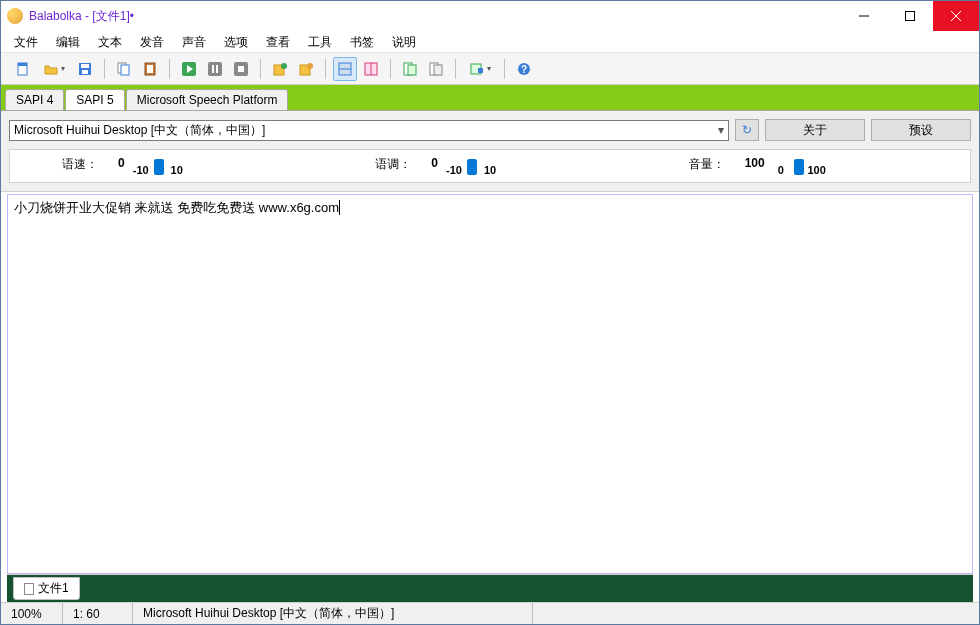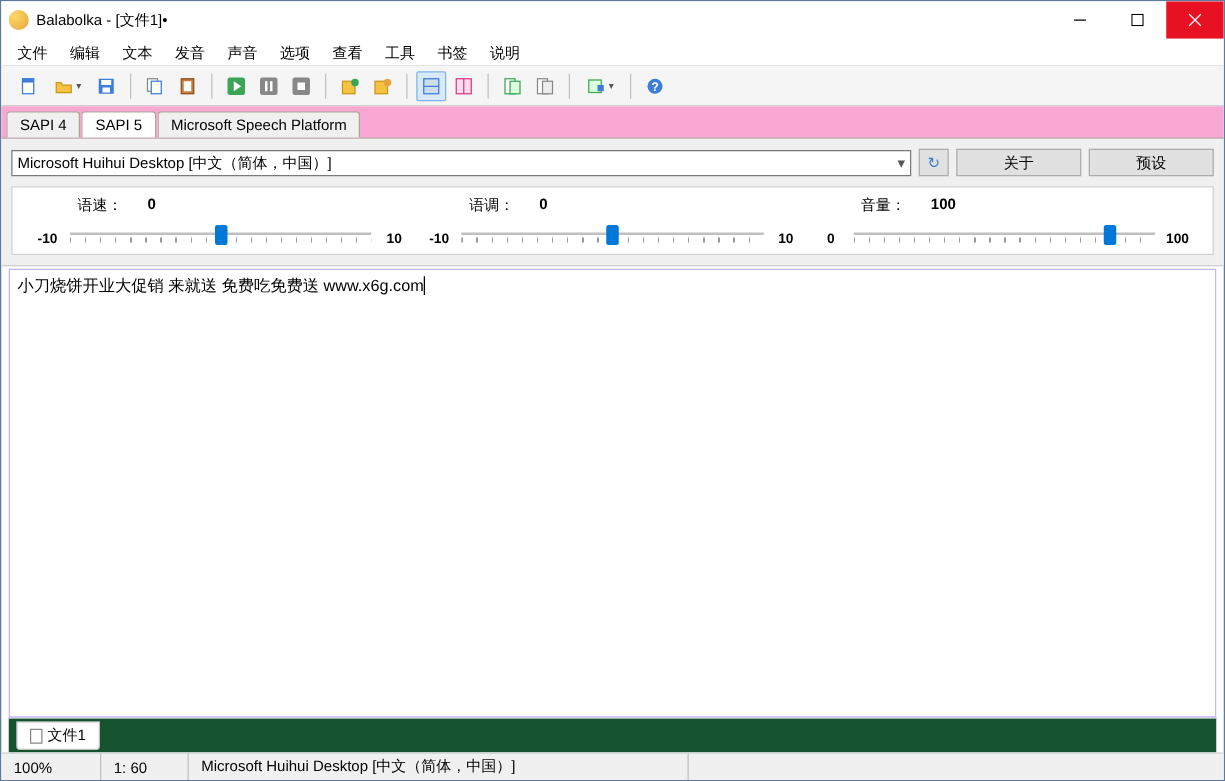--- a/index.html
+++ b/index.html
@@ -1,41 +1,41 @@
 <!DOCTYPE html>
 <html><head>
 <meta charset="utf-8">
 <style>
 * { margin: 0; padding: 0; box-sizing: border-box; }
 body { font-family: "Microsoft YaHei", "Segoe UI", Tahoma, sans-serif; font-size: 12px; background: #fff; width: 980px; height: 625px; overflow: hidden; display: flex; flex-direction: column; border: 1px solid #5a7aa0; }
 .titlebar { height: 30px; background: #fff; display: flex; align-items: center; }
 .titlebar-icon { width: 16px; height: 16px; margin: 0 6px; background: radial-gradient(circle at 30% 30%, #ffd966, #e6a23c); border-radius: 50%; position: relative; }
-.titlebar-title { flex: 1; font-size: 12px; color: #000000; }
+.titlebar-title { flex: 1; font-size: 12px; color: #6d28d9; }
 .win-btn { width: 46px; height: 30px; display: flex; align-items: center; justify-content: center; cursor: pointer; }
 .win-close { background: #e81123; color: #fff; }
 .win-btn svg { stroke: #000; stroke-width: 1; fill: none; }
 .win-close svg { stroke: #fff; }
 .menubar { height: 22px; background: #fff; display: flex; padding: 0 4px; border-bottom: 1px solid #e3e3e3; }
 .menu-item { padding: 3px 9px; cursor: pointer; }
 .toolbar { height: 32px; background: #f5f5f5; border-bottom: 1px solid #d0d0d0; display: flex; align-items: center; padding: 0 10px; gap: 2px; }
 .tb-btn { width: 24px; height: 24px; display: flex; align-items: center; justify-content: center; cursor: pointer; border: 1px solid transparent; border-radius: 2px; }
 .tb-btn-drop { width: 34px; position: relative; }
 .tb-btn-drop::after { content: "▾"; font-size: 8px; color: #555; margin-left: 2px; }
 .tb-sep { width: 1px; height: 20px; background: #c0c0c0; margin: 0 5px; }
-.tabs { display: flex; background: #f9a8d4; border-bottom: 1px solid #aca899; padding: 4px 4px 0 4px; gap: 0; }
+.tabs { display: flex; background: #84cc16; border-bottom: 1px solid #aca899; padding: 4px 4px 0 4px; gap: 0; }
 .tab { padding: 3px 10px; border: 1px solid #aca899; border-bottom: none; background: #f0f0f0; cursor: pointer; border-radius: 3px 3px 0 0; margin-right: 1px; position: relative; }
 .tab.active { background: #fff; top: 0; }
 .voice-panel { background: #f0f0f0; padding: 8px; border-bottom: 1px solid #d0d0d0; }
 .voice-row { display: flex; align-items: center; gap: 6px; margin-bottom: 8px; }
 .voice-select { flex: 1; height: 21px; border: 1px solid #7a7a7a; background: #fff; padding: 0 4px; font-size: 12px; display: flex; align-items: center; justify-content: space-between; cursor: pointer; }
 .voice-select::after { content: "▾"; color: #555; }
 .vp-btn { padding: 2px 6px; border: 1px solid #adadad; background: #e1e1e1; cursor: pointer; height: 22px; display: flex; align-items: center; }
 .vp-wide { width: 100px; justify-content: center; }
 .sliders { display: flex; gap: 12px; padding: 6px 16px; background: #fff; border: 1px solid #d0d0d0; }
-.slider-group { flex: 1; display: flex; flex-direction: column; gap: 4px; }
+.slider-group { flex: 1; display: flex; gap: 4px; }
 .slider-label { display: flex; gap: 20px; font-size: 12px; padding-left: 36px; }
 .slider-label b { font-weight: bold; }
 .slider-row { display: flex; align-items: flex-end; gap: 6px; font-weight: bold; }
 .slider-min, .slider-max { width: 24px; text-align: center; font-size: 11px; }
 .slider-track { flex: 1; height: 20px; position: relative; cursor: pointer; }
 .slider-rail { position: absolute; top: 9px; left: 0; right: 0; height: 2px; background: #c0c0c0; }
 .slider-ticks { position: absolute; top: 13px; left: 0; right: 0; height: 4px; background-image: repeating-linear-gradient(to right, #999 0, #999 1px, transparent 1px, transparent 5%); }
 .slider-thumb { position: absolute; top: 3px; width: 10px; height: 16px; background: #0078d7; border-radius: 2px; transform: translateX(-50%); }
 .editor { flex: 1; border: 1px solid #c4b5fd; margin: 2px 6px 0 6px; background: #fff; padding: 4px 6px; font-size: 13px; overflow: auto; position: relative; }
 .editor-text { white-space: pre-wrap; }
@@ -262,16 +262,16 @@
 </div>
 
 <div class="doc-tabs">
   <div class="doc-tab">
     <span class="doc-icon"></span>
     <span>文件1</span>
   </div>
 </div>
 
 <div class="statusbar">
-  <div class="status-cell" style="width:80px">100%</div>
+  <div class="status-cell" style="width:62px">100%</div>
   <div class="status-cell" style="width:70px">1:  60</div>
   <div class="status-cell" style="width:400px">Microsoft Huihui Desktop [中文（简体，中国）]</div>
 </div>
 
 </body></html>

